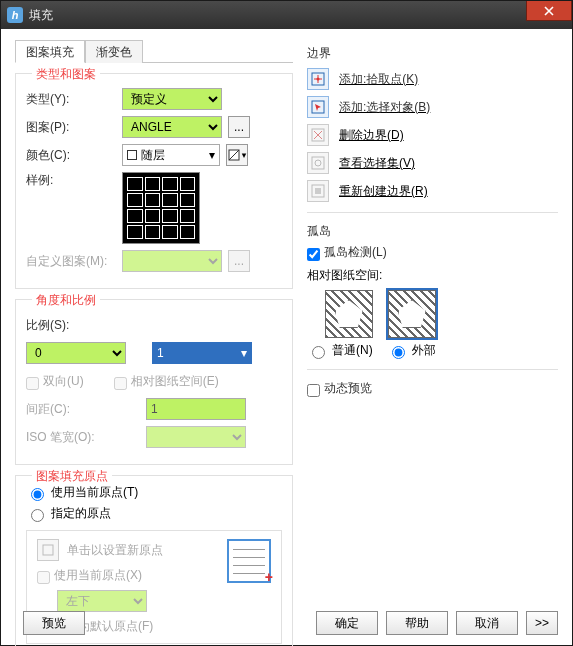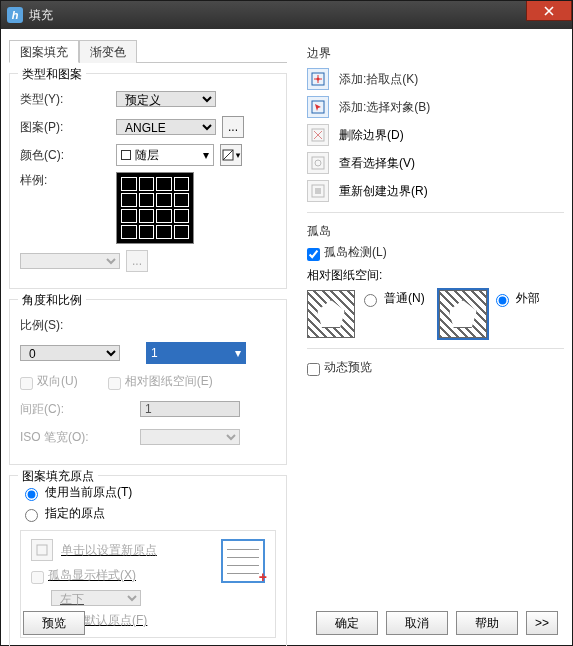--- a/index.html
+++ b/index.html
@@ -3,67 +3,67 @@
 <meta charset="utf-8">
 <style>
 * { box-sizing: border-box; font-family: "Microsoft YaHei", "SimSun", Tahoma, sans-serif; font-size: 12px; }
 body { margin: 0; background: #fff; }
 .window { width: 573px; height: 646px; border: 1px solid #1a1a1a; background: #fff; position: relative; }
 .titlebar { height: 28px; background: linear-gradient(#4a4a4a, #2f2f2f); display: flex; align-items: center; padding: 0 6px; color: #fff; position: relative; }
 .titlebar .appicon { width: 16px; height: 16px; background: #5ba4e0; border-radius: 3px; display: flex; align-items: center; justify-content: center; font-style: italic; font-weight: bold; font-size: 11px; color: #fff; margin-right: 6px; }
 .titlebar .title { color: #eee; }
 .closebtn { position: absolute; right: 0; top: 0; width: 46px; height: 20px; background: #c9412d; border: 1px solid #6e1f12; display: flex; align-items: center; justify-content: center; color: #fff; font-weight: bold; border-top: none; }
 .closebtn svg { width: 10px; height: 10px; }
-.body { padding: 10px 8px; display: flex; gap: 20px; height: 578px; }
+.body { padding: 10px 14px; display: flex; gap: 14px; height: 578px; }
 .left { width: 278px; }
 .right { flex: 1; }
 .tabbar { position: relative; border-bottom: 1px solid #c6c6c6; height: 24px; display: flex; gap: 0; }
 .tab { border: 1px solid #c6c6c6; border-bottom: none; padding: 3px 10px; background: #f4f4f4; position: relative; top: 1px; color: #333; }
 .tab.active { background: #fff; border-bottom: 1px solid #fff; }
 .group { border: 1px solid #e0e0e0; margin-top: 10px; padding: 8px 10px 10px; position: relative; }
-.group > .legend { position: absolute; top: -8px; left: 8px; background: #fff; padding: 0 4px; color: #000000; }
+.group > .legend { position: absolute; top: -8px; left: 16px; background: #fff; padding: 0 4px; color: #ef4444; }
 .row { display: flex; align-items: center; margin: 6px 0; gap: 6px; min-height: 22px; }
 .lbl { width: 90px; color: #333; }
 .lbl.disabled, .disabled { color: #a8a8a8; }
-select, input[type=text] { height: 16px; border: 1px solid #aaa; background: #e5e5e5; padding: 0 4px; }
+select, input[type=text] { height: 22px; border: 1px solid #aaa; background: #bef264; padding: 0 4px; }
 select { width: 100px; }
 .widesel { width: 100px; }
 .sqbtn { width: 22px; height: 22px; border: 1px solid #999; background: #f4f4f4; display: flex; align-items: center; justify-content: center; }
 .sqbtn.disabled { border-color: #ccc; }
 .colorsel { width: 98px; height: 22px; border: 1px solid #aaa; display: flex; align-items: center; padding: 0 4px; gap: 4px; background: #fff; }
 .colorsel .sw { width: 10px; height: 10px; border: 1px solid #333; background: #fff; }
 .swatch-outer { width: 78px; height: 72px; border: 1px solid #888; display: flex; align-items: center; justify-content: center; background:#000;}
 .swatch-outer .inner{ width:68px;height:62px;display:grid;grid-template-columns:repeat(4,1fr);grid-template-rows:repeat(4,1fr);gap:2px;}
 .swatch-outer .inner div{border:1px solid #fff;}
 .chk { display: flex; align-items: flex-end; gap: 4px; color: #333; }
 .chk input { width: 13px; height: 13px; margin:0; }
 .chk.disabled { color: #a8a8a8; }
 .radio { display: flex; align-items: center; gap: 4px; }
 .right .sectitle { color: #333; margin: 6px 0 4px; }
-.bitem { display: flex; align-items: center; gap: 10px; margin: 6px 0; }
+.bitem { display: flex; align-items: center; gap: 10px; margin: 6px 0; text-decoration: underline; }
 .bico { width: 22px; height: 22px; border: 1px solid #8fb8e6; background: #eaf2fb; display: flex; align-items: center; justify-content: center; }
 .bico.disabled { border-color: #ccc; background: #f6f6f6; }
 .bitem .txt { color: #333; }
 .bitem .txt.disabled { color: #000000; }
 .islandrow { display: flex; gap: 14px; margin-top: 6px; }
-.islandopt { display:flex; flex-direction:row; align-items:flex-start; gap:4px;}
+.islandopt { display:flex; flex-direction:column; align-items:flex-end; gap:4px;}
 .islandopt .prev { width: 48px; height: 48px; border: 1px solid #666; background: repeating-linear-gradient(45deg,#666 0,#666 2px,#fff 2px,#fff 6px); position:relative; display:flex;align-items:center;justify-content:center;}
 .islandopt.selected .prev { outline: 2px solid #2f6fbf; }
 .islandopt .shape { position:absolute; width:28px;height:28px; background:#fff; border:1px solid #666;}
 .islandopt .shape.penta{ clip-path: polygon(50% 0,100% 38%,82% 100%,18% 100%,0 38%); }
 .islandopt .shape.circ{ border-radius:50%; background: repeating-linear-gradient(45deg,#666 0,#666 2px,#fff 2px,#fff 6px);}
 .footer { position: absolute; bottom: 10px; left: 14px; right: 14px; display: flex; align-items: center; }
 .btn { height: 24px; border: 1px solid #8a8a8a; background: linear-gradient(#fefefe,#e6e6e6); padding: 0 18px; display:flex; align-items:center; }
 .footer .spacer { flex:1; }
 .footer .btn { margin-left: 8px; }
 .smallprev { width:44px; height:44px; border:2px solid #4a90d9; background:#fff; position:relative; }
 .smallprev .rowline { position:absolute; left:4px;right:4px; height:1px; background:#999;}
 .smallprev .plus { position:absolute; right:-4px; bottom:-4px; color:#d33; font-weight:bold; font-size:14px;}
 .originbox { border:1px solid #e0e0e0; padding:8px 10px; margin-top:8px; display:flex; gap:8px;}
-.origincol { flex:1; display:flex; flex-direction:column; gap:6px;text-decoration:underline;}
+.origincol { flex:1; display:flex; flex-direction:column; gap:6px;}
 .subbtn { width:22px;height:22px;border:1px solid #ccc;background:#f6f6f6; display:flex;align-items:center;justify-content:center;}
 .scalefield{ width:100px; height:22px; border:1px solid #2f6fbf; background:#2f6fbf; color:#fff; display:flex; align-items:center; padding:0 4px;}
 .angleinput{ width:100px;}
 hr.sep{ border:none;border-top:1px solid #e0e0e0;margin:10px 0;}
 </style>
 </head>
 <body>
 
 <div class="window">
   <div class="titlebar">
@@ -127,20 +127,21 @@
                 <div></div>
                 <div></div>
                 <div></div>
                 <div></div>
                 <div></div>
                 <div></div>
               </div>
           </div>
         </div>
         <div class="row">
+          <div class="lbl disabled">自定义图案(M):</div>
           <select class="widesel" disabled=""><option></option></select>
           <div class="sqbtn disabled">...</div>
         </div>
       </div>
 
       <div class="group">
         <div class="legend">角度和比例</div>
         <div class="row">
           <div class="lbl" style="width:auto">比例(S):</div>
         </div>
@@ -188,21 +189,21 @@
             <div style="display:flex;align-items:center;gap:8px">
               <div class="subbtn disabled">
                 <svg width="14" height="14">
                     <rect x="2" y="2" width="10" height="10" fill="none" stroke="#bbb"></rect>
                   </svg>
               </div>
               <span class="disabled">单击以设置新原点</span>
             </div>
             <label class="chk disabled">
                 <input type="checkbox" disabled="" style="">
-                <span>孤岛显示样式(X)</span>
+                <span>使用当前原点(X)</span>
               </label>
             <select style="width:90px;margin-left:20px" disabled=""><option>左下</option></select>
             <label class="chk disabled">
                 <input type="checkbox" disabled="" style="">
                 <span>存储为默认原点(F)</span>
               </label>
           </div>
           <div class="smallprev">
             <div class="rowline" style="top:8px"></div>
               <div class="rowline" style="top:16px"></div>
@@ -300,17 +301,17 @@
           <input type="checkbox" style="">
           <span>动态预览</span>
         </label>
     </div>
   </div>
 
   <div class="footer">
     <div class="btn">预览</div>
     <div class="spacer"></div>
     <div class="btn">确定</div>
+    <div class="btn">帮助</div>
     <div class="btn">取消</div>
-    <div class="btn">帮助</div>
     <div class="btn" style="padding:0 8px">&gt;&gt;</div>
   </div>
 </div>
 
 </body></html>

